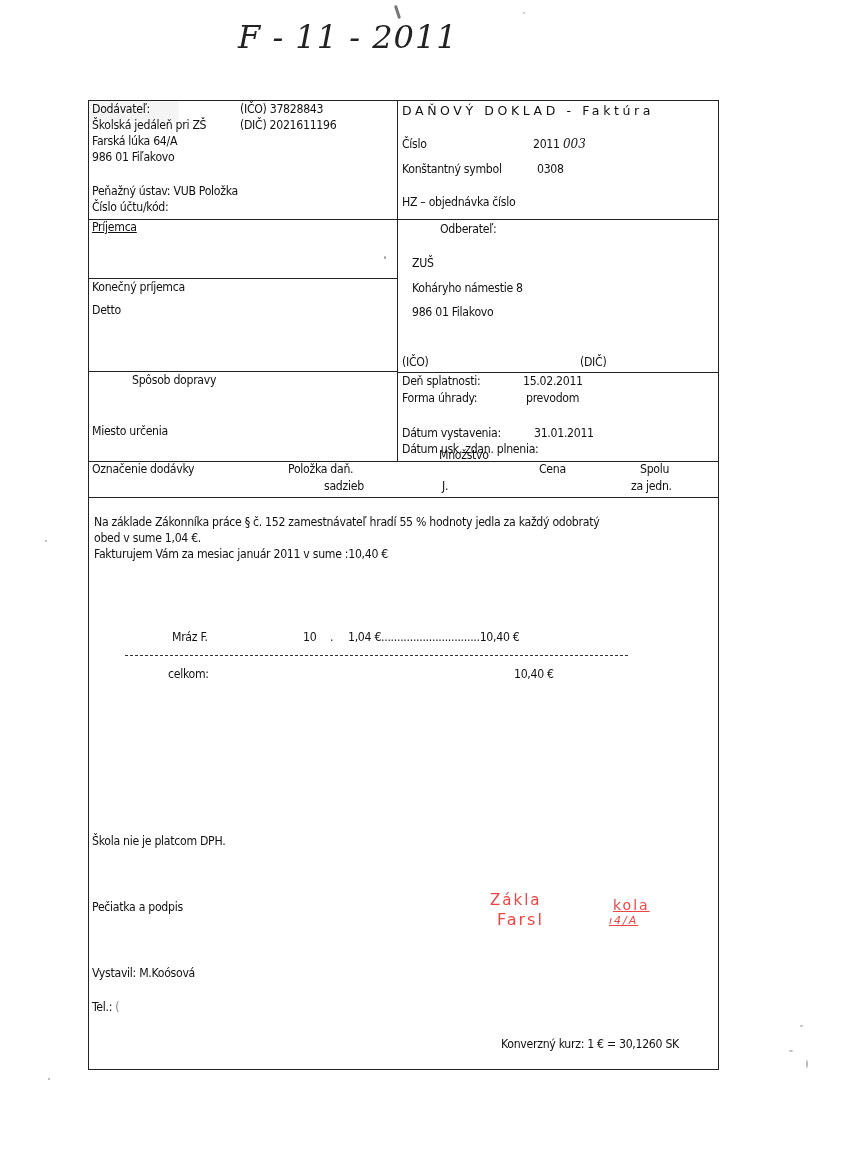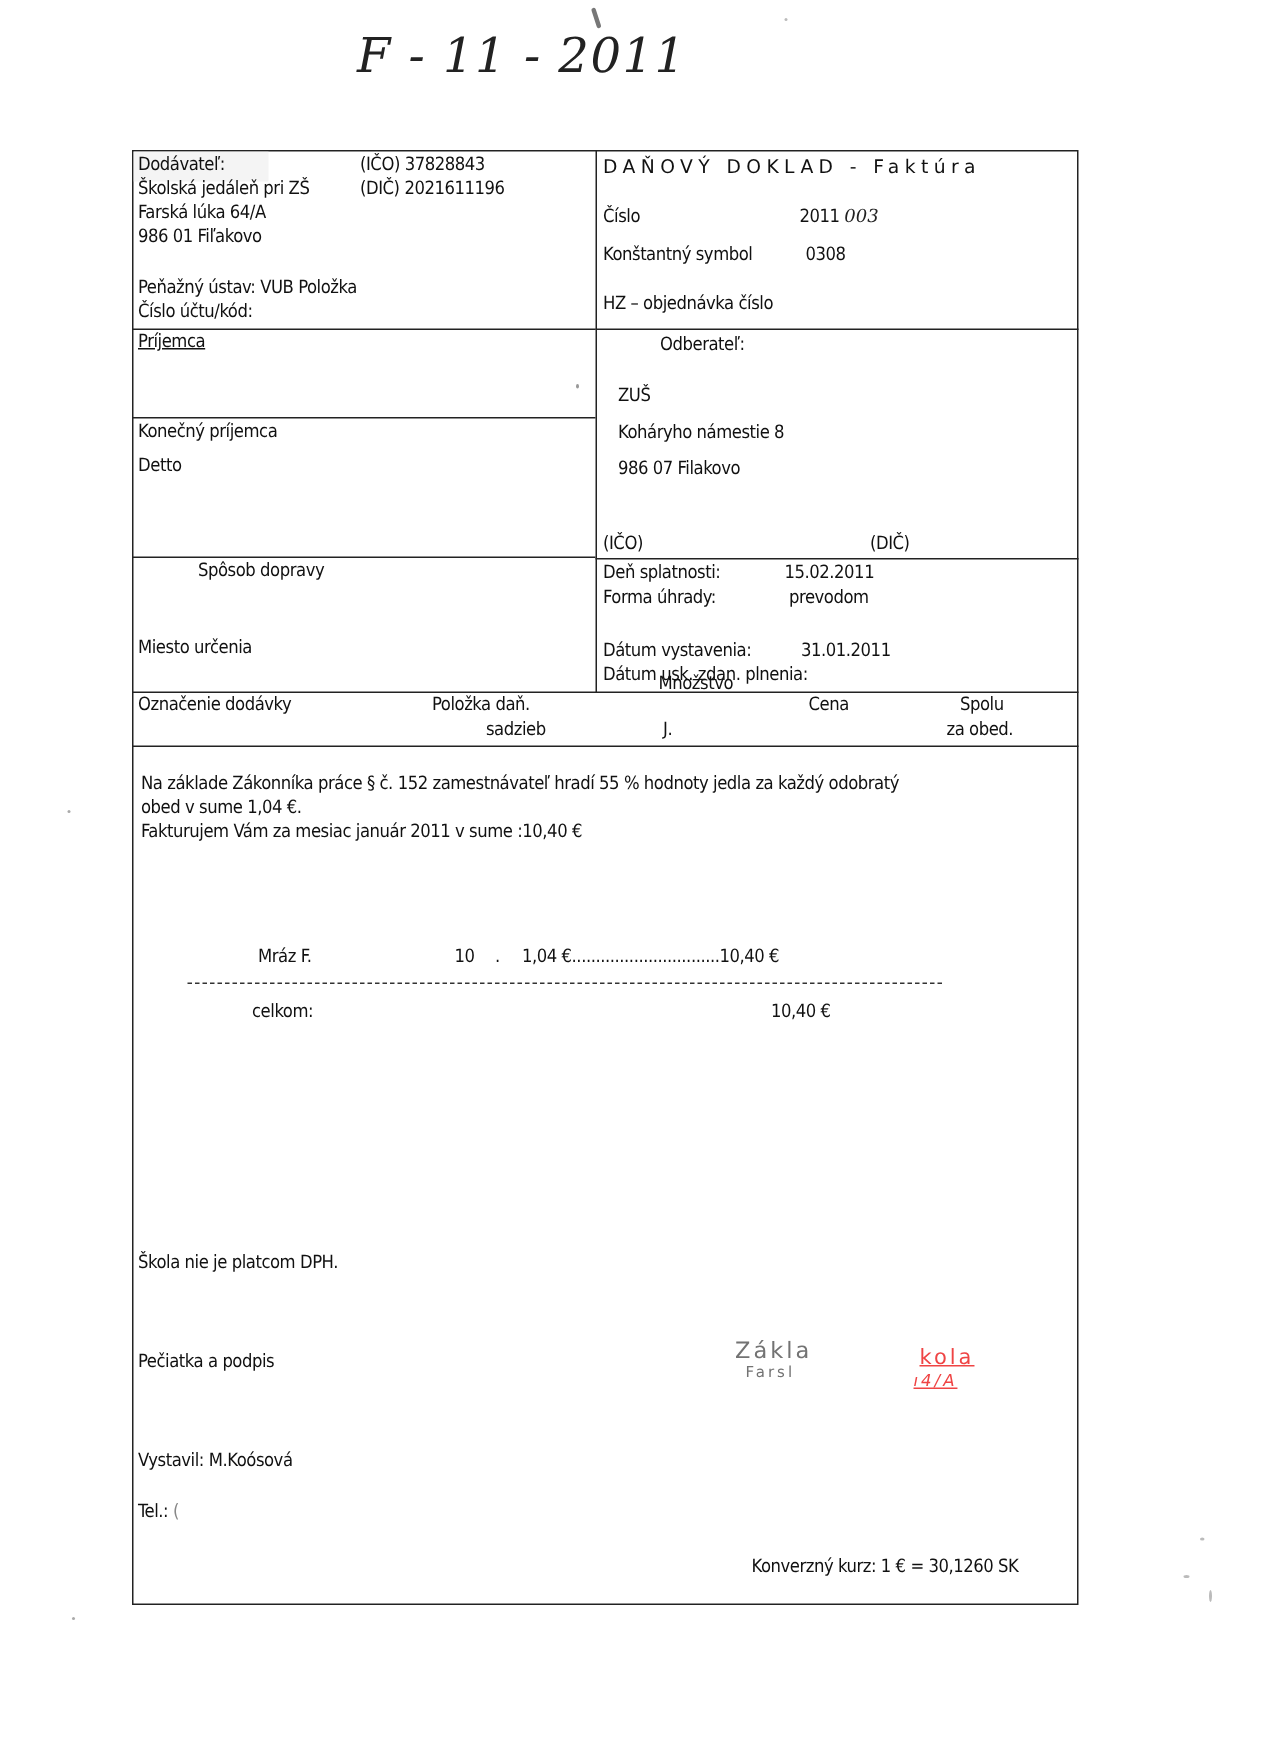--- a/index.html
+++ b/index.html
@@ -14,21 +14,21 @@
     font-family: "DejaVu Serif", serif; font-style: italic;
     color: #222; letter-spacing: 1px;
   }
   .frame { position: absolute; left: 88px; top: 100px; width: 631px; height: 970px;
            border: 1.4px solid #222; box-sizing: border-box; }
   .hline { position: absolute; height: 0; border-top: 1.4px solid #222; }
   .vline { position: absolute; width: 0; border-left: 1.4px solid #222; }
   .dash { position: absolute; height: 0; border-top: 1.6px dashed #333; }
   .shade { position: absolute; background: #ececec; }
   .title-spaced { letter-spacing: 3.6px; font-size: 12.5px; font-family: "DejaVu Sans", sans-serif; }
-  .stamp { color: #737373; font-family: "DejaVu Sans", sans-serif; letter-spacing: 2px; }
+  .stamp { color: #ef4444; font-family: "DejaVu Sans", sans-serif; letter-spacing: 2px; }
   .stamp.light { color: #ef4444; text-decoration: underline; }
   .speck { position: absolute; background: #999; border-radius: 50%; }
 </style>
 </head>
 <body>
 
 <div class="abs handwritten" style="left:238px; top:18px; font-size:32px;">F - 11 - 2011</div>
 <div class="speck" style="left:396px; top:5px; width:3px; height:14px; background:#777; border-radius:2px; transform:rotate(-18deg);"></div>
 
 <div class="frame"></div>
@@ -81,21 +81,21 @@
 
 <div class="abs" style="left:92px; top:220px;text-decoration:underline;">Príjemca</div>
 <div class="speck" style="left:384px; top:256px; width:2px; height:3px;"></div>
 <div class="abs" style="left:92px; top:280px;">Konečný príjemca</div>
 <div class="abs" style="left:92px; top:303px;">Detto</div>
 
 <div>
   <div class="abs" style="left:402px; top:222px;margin-left:38px;">Odberateľ:</div>
   <div class="abs" style="left:412px; top:256px;">ZUŠ</div>
   <div class="abs" style="left:412px; top:281px;">Koháryho námestie  8</div>
-  <div class="abs" style="left:412px; top:305px;">986 07   Filakovo</div>
+  <div class="abs" style="left:412px; top:305px;">986 01   Filakovo</div>
   <div class="abs" style="left:402px; top:355px;">(IČO)</div>
   <div class="abs" style="left:580px; top:355px;">(DIČ)</div>
 </div>
 
 <div class="abs" style="left:92px; top:373px;margin-left:40px;">Spôsob dopravy</div>
 <div class="abs" style="left:92px; top:424px;">Miesto určenia</div>
 
 <div>
   <div class="abs" style="left:402px; top:374px;">Deň splatnosti:</div>
   <div class="abs" style="left:523px; top:374px;">15.02.2011</div>
@@ -107,21 +107,21 @@
 </div>
 
 <div>
   <div class="abs" style="left:92px; top:462px;">Označenie dodávky</div>
   <div class="abs" style="left:288px; top:462px;">Položka daň.</div>
   <div class="abs" style="left:324px; top:479px;">sadzieb</div>
   <div class="abs" style="left:439px; top:448px;">Množstvo</div>
   <div class="abs" style="left:442px; top:479px;">J.</div>
   <div class="abs" style="left:539px; top:462px;">Cena</div>
   <div class="abs" style="left:640px; top:462px;">Spolu</div>
-  <div class="abs" style="left:631px; top:479px;">za obed.</div>
+  <div class="abs" style="left:631px; top:479px;">za jedn.</div>
 </div>
 
 <div>
   <div class="abs" style="left:94px; top:515px;">Na základe Zákonníka práce § č. 152 zamestnávateľ hradí 55 % hodnoty jedla za každý odobratý</div>
   <div class="abs" style="left:94px; top:531px;">obed v sume  1,04 €.</div>
   <div class="abs" style="left:94px; top:547px;">Fakturujem Vám za mesiac január 2011 v sume :10,40  €</div>
 </div>
 
 <div>
   <div class="abs" style="left:172px; top:630px;">Mráz F.</div>
@@ -132,21 +132,21 @@
   </div>
 </div>
 <div class="dash" style="left:125px; top:655px; width:503px;"></div>
 <div class="abs" style="left:168px; top:667px;">celkom:</div>
 <div class="abs" style="left:514px; top:667px;">10,40  €</div>
 
 <div class="abs" style="left:92px; top:834px;">Škola nie je platcom DPH.</div>
 <div class="abs" style="left:92px; top:900px;">Pečiatka a podpis</div>
 <div>
   <div class="abs stamp" style="left:490px; top:891px; font-size:15px;">Zákla</div>
-  <div class="abs stamp" style="left:497px; top:910px; font-size:10px;">Farsl</div>
+  <div class="abs stamp" style="left:497px; top:910px; font-size:16px;">Farsl</div>
   <div class="abs stamp light" style="left:613px; top:897px; font-size:14px;">kola</div>
   <div class="abs stamp light" style="left:609px; top:914px; font-size:11px; font-style:italic;">ı4/A</div>
 </div>
 
 <div class="abs" style="left:92px; top:966px;">
   <span>Vystavil:</span>
   <span>M.Koósová</span>
 </div>
 <div class="abs" style="left:92px; top:1000px;">
   <span>Tel.:</span>

